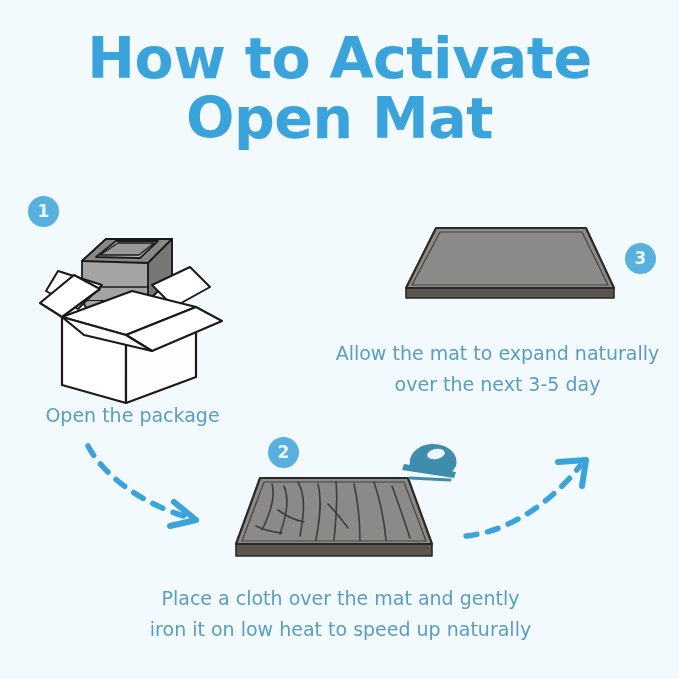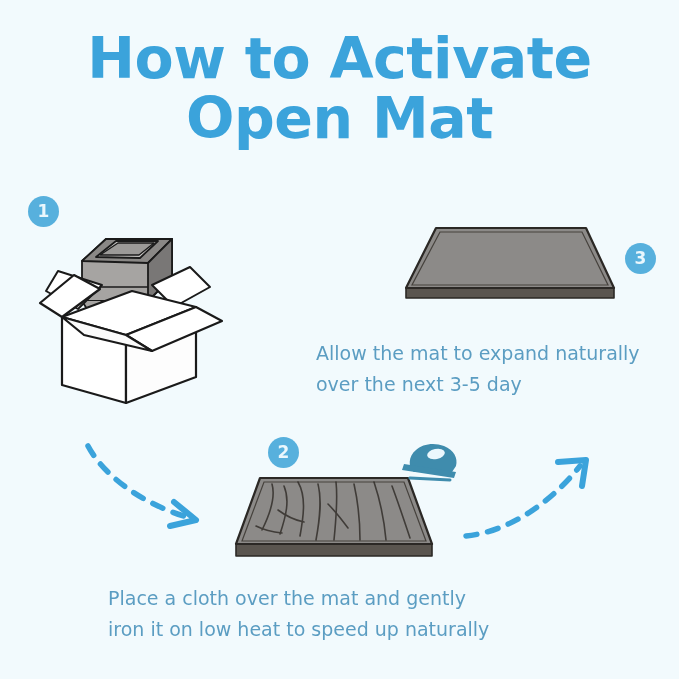--- a/index.html
+++ b/index.html
@@ -52,20 +52,21 @@
     line-height: 31px;
     text-align: center;
   }
   #badge-1 { left: 28px;  top: 196px; }
   #badge-2 { left: 268px; top: 437px; }
   #badge-3 { left: 625px; top: 243px; }
 
   
   .caption {
     position: absolute;
+    text-align: center;
     color: #5b9dc2;
     font-family: "DejaVu Sans", "Liberation Sans", sans-serif;
     font-size: 19px;
     line-height: 1.62;
     font-weight: 400;
     white-space: pre-line;
   }
   #caption-1 {
     left: 0px; top: 400px; width: 265px;
   }
@@ -125,20 +126,21 @@
       <path d="M22,92 L86,110 L156,82 L92,66 Z" fill="#ffffff"></path>
     </g>
 
     <g stroke="#1a1a1a" stroke-width="2.2" stroke-linejoin="round" fill="#ffffff">
       <path d="M22,92 L0,78 L34,50 L60,64 Z"></path>
       <path d="M86,110 L156,82 L182,96 L112,126 Z"></path>
       <path d="M22,92 L86,110 L112,126 L44,110 Z" fill="#fbfbfb"></path>
     </g>
   </svg>
 
+  <div id="caption-1" class="caption">Open the package</div>
 
   <div id="badge-3" class="badge">3</div>
 
   <svg id="art-mat3" class="art" width="220" height="100" viewBox="0 0 220 100">
 
     <path d="M6,68 L214,68 L214,78 L6,78 Z" fill="#5a554f" stroke="#2b2825" stroke-width="1.6" stroke-linejoin="round"></path>
 
     <path d="M36,8 L186,8 L214,68 L6,68 Z" fill="#8c8a88" stroke="#2b2825" stroke-width="2.2" stroke-linejoin="round"></path>
 
     <path d="M40,12 L182,12 L208,65 L12,65 Z" fill="none" stroke="#46423d" stroke-width="1.2"></path>

